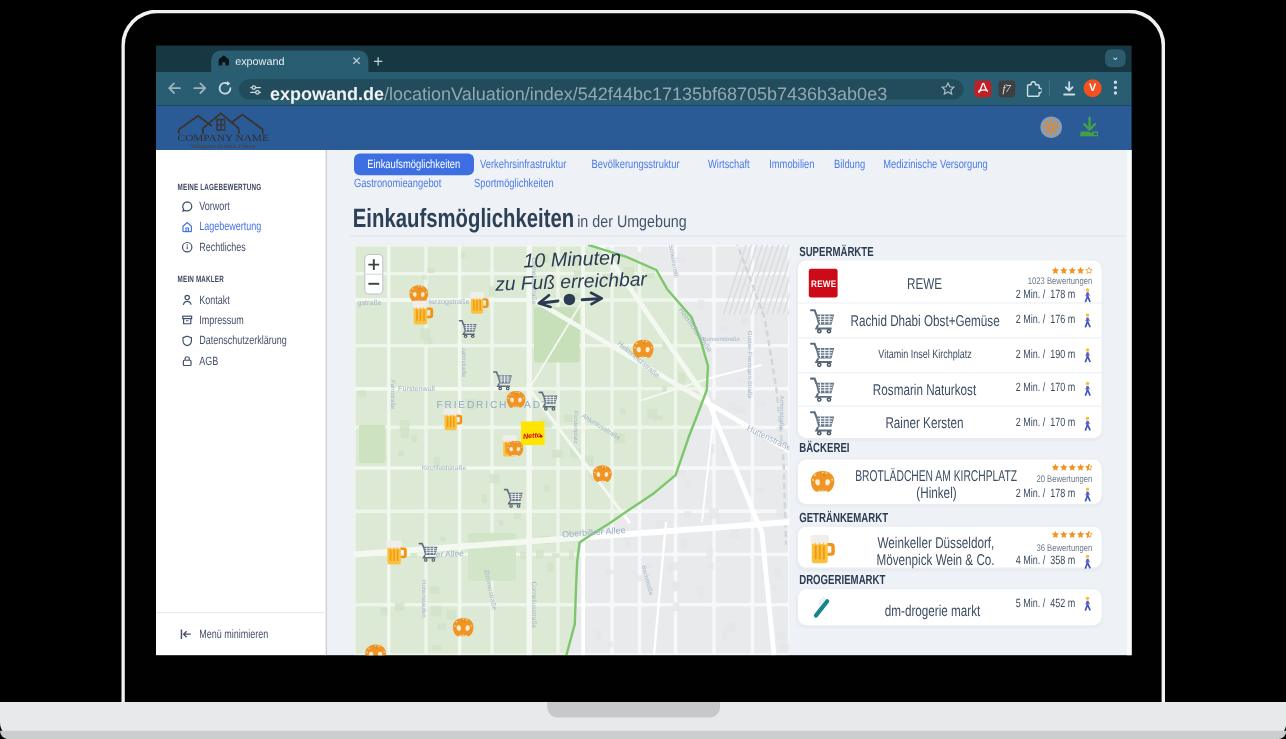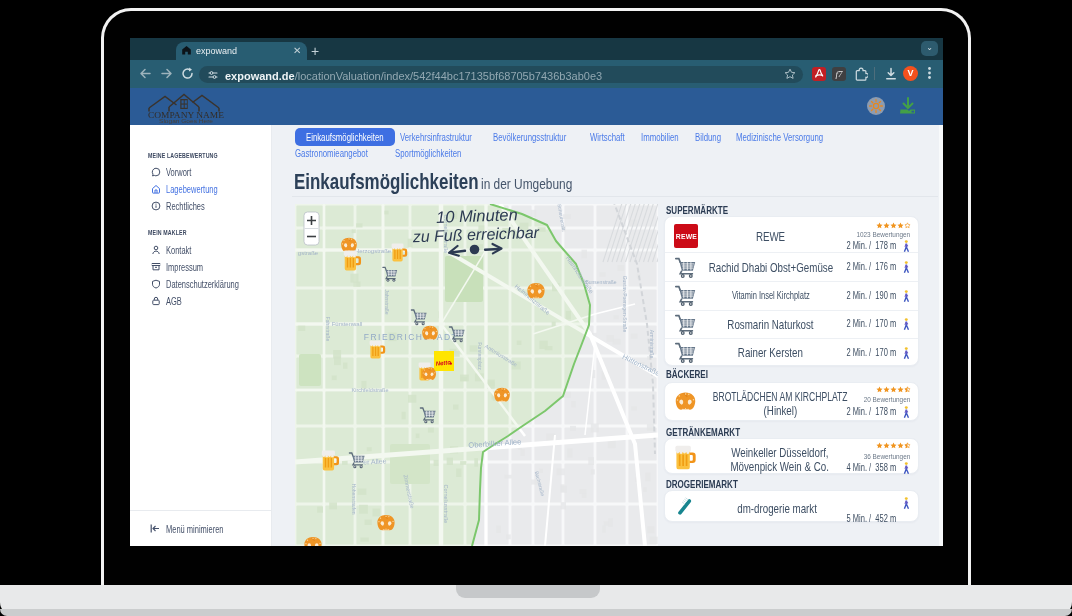--- a/index.html
+++ b/index.html
@@ -133,21 +133,21 @@
     <path d="M8.2 0.6 11 2.8 8 4.4z" fill="#cfdce1"></path>
   </svg>
 <div class="abs" id="urlpill"></div>
 <svg class="abs" style="left:208px;top:70px" width="10" height="10" viewBox="0 0 10 10">
     <g stroke="#cfdce1" stroke-width="1.1" stroke-linecap="round">
       <path d="M1 3h8M1 7h8"></path>
     </g>
     <circle cx="3.5" cy="3" r="1.4" fill="#224b5b" stroke="#cfdce1" stroke-width="1"></circle>
     <circle cx="6.5" cy="7" r="1.4" fill="#224b5b" stroke="#cfdce1" stroke-width="1"></circle>
   </svg>
-<div class="abs" style="left:225px;top:70px;font-size:11px;color:#eef3f5;font-weight:bold">expowand.de<span style="font-weight:normal;color:#92a8b2">/locationValuation/index/542f44bc17135bf68705b7436b3ab0e3</span></div>
+<div class="abs" style="left:225px;top:70px;font-size:15px;color:#eef3f5;font-weight:bold">expowand.de<span style="font-weight:normal;color:#92a8b2">/locationValuation/index/542f44bc17135bf68705b7436b3ab0e3</span></div>
 <svg class="abs" style="left:784px;top:68px" width="12" height="12" viewBox="0 0 12 12">
     <path d="M6 1.2 7.5 4.3l3.4.4-2.5 2.3.7 3.4L6 8.7 2.9 10.4l.7-3.4L1.1 4.7l3.4-.4z" fill="none" stroke="#a9bcc4" stroke-width="1"></path>
   </svg>
 <div class="abs" style="left:812px;top:67px;width:14px;height:14px;background:#c21f24;border-radius:3px"><svg width="14" height="14" viewBox="0 0 14 14">
       <path d="M3.5 10.5c2-3.5 3-6.5 3.3-7.5.2-.6 1-.6 1.2 0 .6 2.2 1.6 4.6 3 6.3" stroke="#fff" stroke-width="1.1" fill="none"></path>
       <path d="M3.2 9.2c2.2-1.2 5.6-1.6 7.6-.7" stroke="#fff" stroke-width="1.1" fill="none"></path>
     </svg></div>
 <div class="abs" style="left:832px;top:67px;width:14px;height:14px;background:#3f3f41;border-radius:3px;color:#e8e8e8;font-size:9px;font-style:italic;text-align:center;line-height:14px;font-family:'Liberation Serif',serif">f7</div>
 <svg class="abs" style="left:853px;top:66px" width="15" height="15" viewBox="0 0 15 15">
     <path d="M4.2 4.6h2.1a1.9 1.9 0 1 1 3.6 0H12a.9.9 0 0 1 .9.9v2.1a1.9 1.9 0 1 1 0 3.6v2.1a.9.9 0 0 1-.9.9H4.2a.9.9 0 0 1-.9-.9V5.5a.9.9 0 0 1 .9-.9z" fill="none" stroke="#cfdce1" stroke-width="1.2" stroke-linejoin="round"></path>
@@ -769,16 +769,16 @@
     <use href="#walk" width="10" height="18"></use>
   </svg>
 <div class="abs sect" style="left:666px;top:478px"><span class="cx" style="transform:scaleX(.73)">DROGERIEMARKT</span></div>
 <div class="abs card" style="left:664px;top:490px;width:255px;height:32px"></div>
 <svg class="abs" style="left:672px;top:496px" width="24" height="24" viewBox="0 0 20 20">
     <use href="#tbrush" width="20" height="20"></use>
   </svg>
 <div class="abs iname ctr" style="left:700px;top:500px;width:155px;height:16px">
     <span class="cx oc">dm-drogerie markt</span>
   </div>
-<div class="abs itime" style="right:176px;top:513px;"><span class="cx or">5 Min. /&nbsp; 452 m</span></div>
+<div class="abs itime" style="right:176px;top:498px;"><span class="cx or">5 Min. /&nbsp; 452 m</span></div>
 <svg class="abs" style="left:901px;top:497px" width="10" height="13" viewBox="0 0 10 18">
     <use href="#walk" width="10" height="18"></use>
   </svg>
 
 </body></html>

